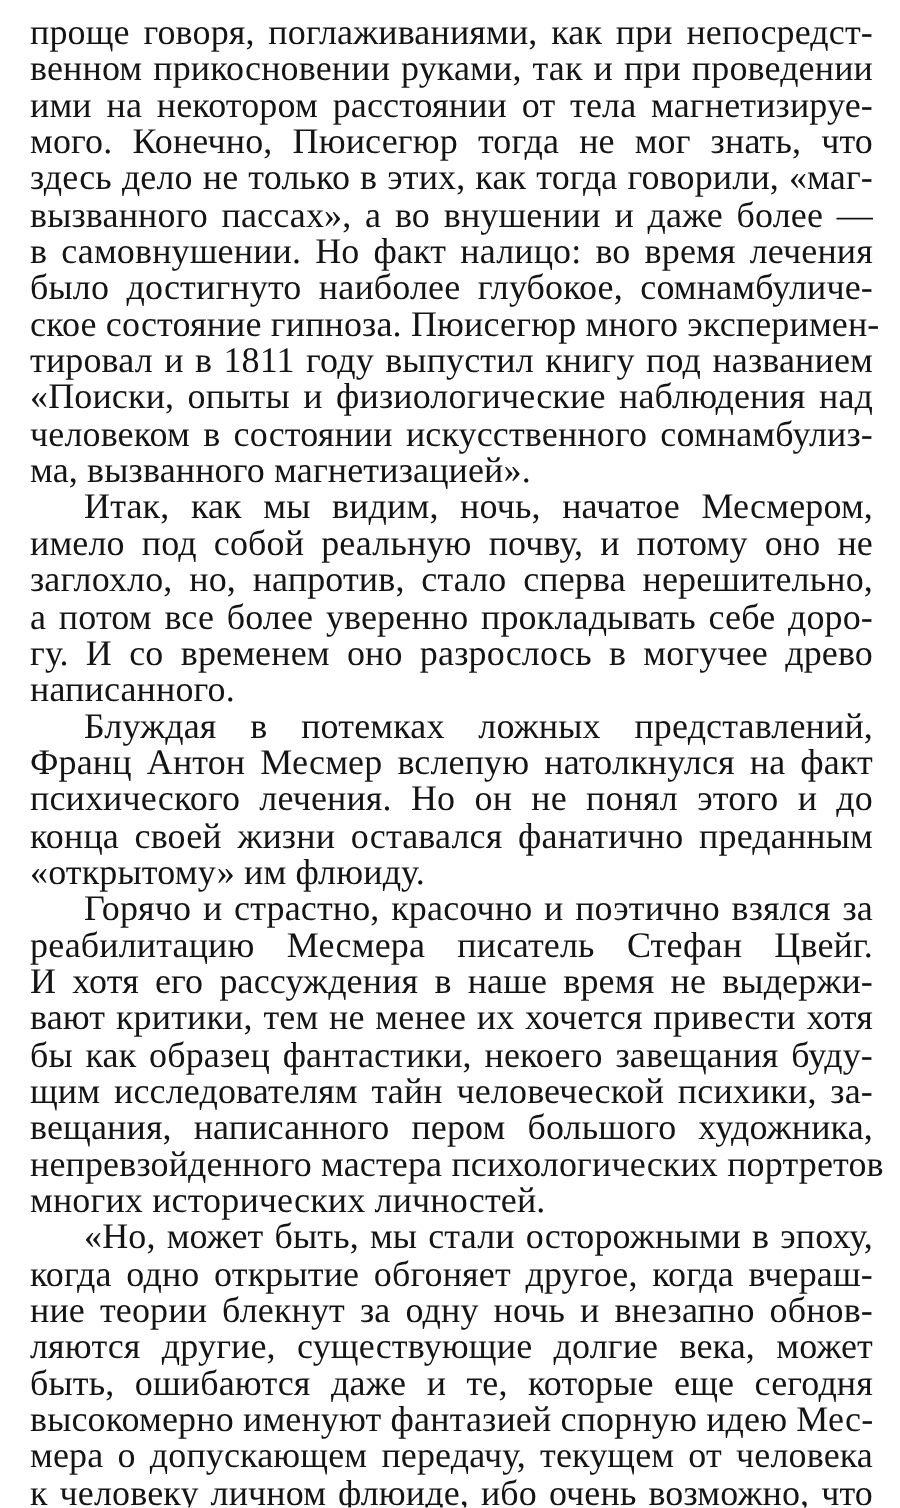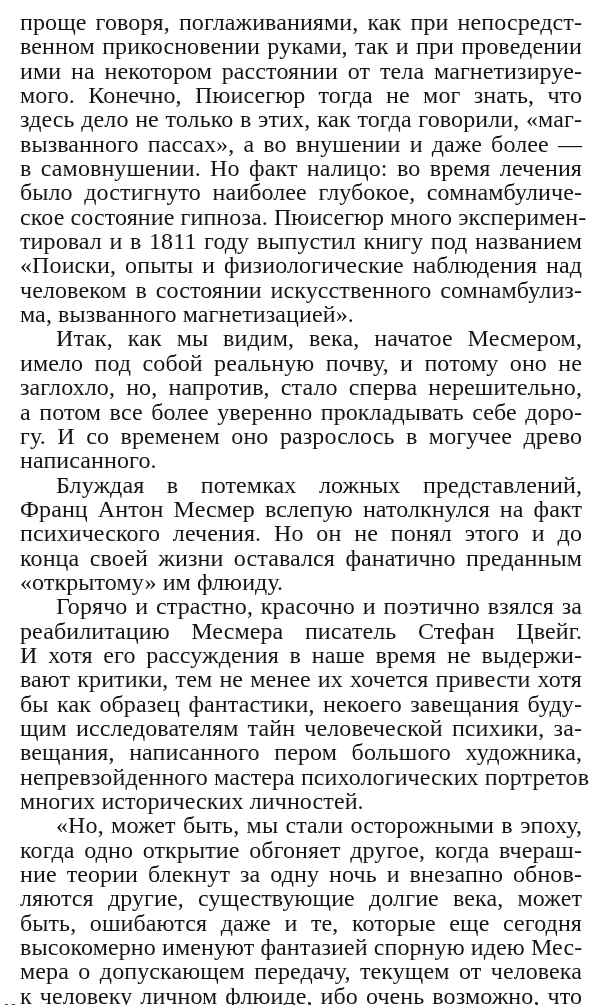--- a/index.html
+++ b/index.html
@@ -62,21 +62,21 @@
       <span class="line">вызванного пассах», а во внушении и даже более —</span>
       <span class="line">в самовнушении. Но факт налицо: во время лечения</span>
       <span class="line">было достигнуто наиболее глубокое, сомнамбуличе-</span>
       <span class="line">ское состояние гипноза. Пюисегюр много эксперимен-</span>
       <span class="line">тировал и в 1811 году выпустил книгу под названием</span>
       <span class="line">«Поиски, опыты и физиологические наблюдения над</span>
       <span class="line">человеком в состоянии искусственного сомнамбулиз-</span>
       <span class="line last">ма, вызванного магнетизацией».</span>
     </div>
     <div>
-      <span class="line indent">Итак, как мы видим, века, начатое Месмером,</span>
+      <span class="line indent">Итак, как мы видим, ночь, начатое Месмером,</span>
       <span class="line">имело под собой реальную почву, и потому оно не</span>
       <span class="line">заглохло, но, напротив, стало сперва нерешительно,</span>
       <span class="line">а потом все более уверенно прокладывать себе доро-</span>
       <span class="line">гу. И со временем оно разрослось в могучее древо</span>
       <span class="line last">написанного.</span>
     </div>
     <div>
       <span class="line indent">Блуждая в потемках ложных представлений,</span>
       <span class="line">Франц Антон Месмер вслепую натолкнулся на факт</span>
       <span class="line">психического лечения. Но он не понял этого и до</span>

